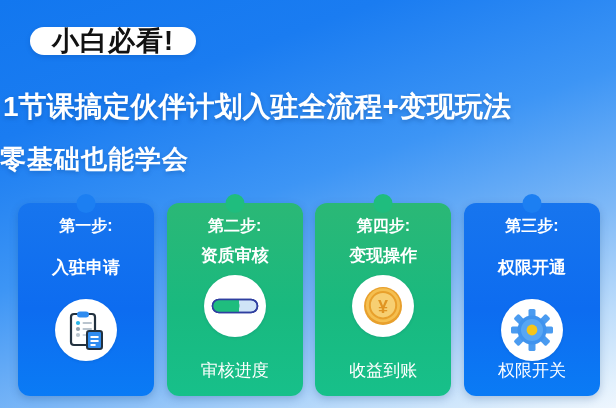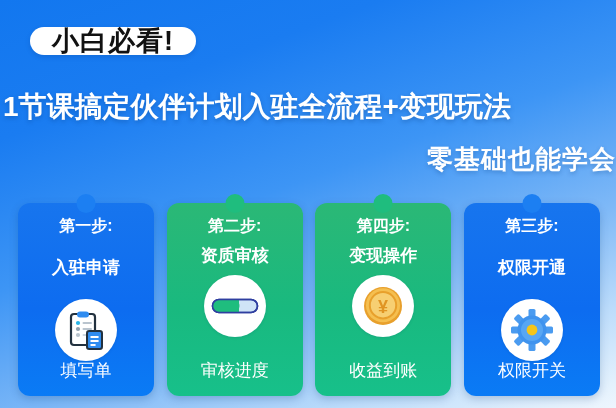--- a/index.html
+++ b/index.html
@@ -71,21 +71,21 @@
     letter-spacing: 0px;
     white-space: nowrap;
     text-shadow: 0 2px 4px rgba(8, 60, 130, 0.35);
   }
 
   .subheadline {
     position: absolute;
     left: 0;
     top: 142px;
     width: 616px;
-    text-align: right;
+    text-align: left;
     font-size: 26px;
     font-weight: bold;
     color: #ffffff;
     letter-spacing: 1px;
     white-space: nowrap;
     text-shadow: 0 2px 4px rgba(8, 60, 130, 0.3);
   }
 
   
   .cards {
@@ -200,21 +200,20 @@
           <circle cx="13" cy="20" r="2.1" fill="#8fa0ae"></circle>
           <rect x="17.5" y="19" width="9.5" height="2.1" rx="1" fill="#b9c4ce"></rect>
           <circle cx="13" cy="26" r="2.1" fill="#b9c4ce"></circle>
           <rect x="17.5" y="25" width="6.5" height="2.1" rx="1" fill="#cfd8e0"></rect>
           <rect x="22" y="22" width="15" height="18" rx="2.2" fill="#2f8cf0" stroke="#22313f" stroke-width="2"></rect>
           <rect x="25.3" y="27" width="8.5" height="1.9" rx="0.9" fill="#ffffff"></rect>
           <rect x="25.3" y="31" width="8.5" height="1.9" rx="0.9" fill="#ffffff"></rect>
           <rect x="25.3" y="35" width="5.5" height="1.9" rx="0.9" fill="#ffffff"></rect>
         </svg>
       </div>
-      <div class="card-footer">填写单</div>
     </div>
 
     <div class="card green">
       <div class="card-dot"></div>
       <div class="card-step">第二步:</div>
       <div class="card-title">资质审核</div>
       <div class="icon-circle">
         <svg width="48" height="24" viewBox="0 0 48 24" aria-hidden="true">
           <rect x="1.5" y="5.5" width="45" height="13" rx="6.5" fill="#cfe4f7" stroke="#2f3fa0" stroke-width="1.6"></rect>
           <path d="M8 5.5 H28 V18.5 H8 a6.5 6.5 0 0 1 0 -13 Z" fill="#1fbd7e"></path>

